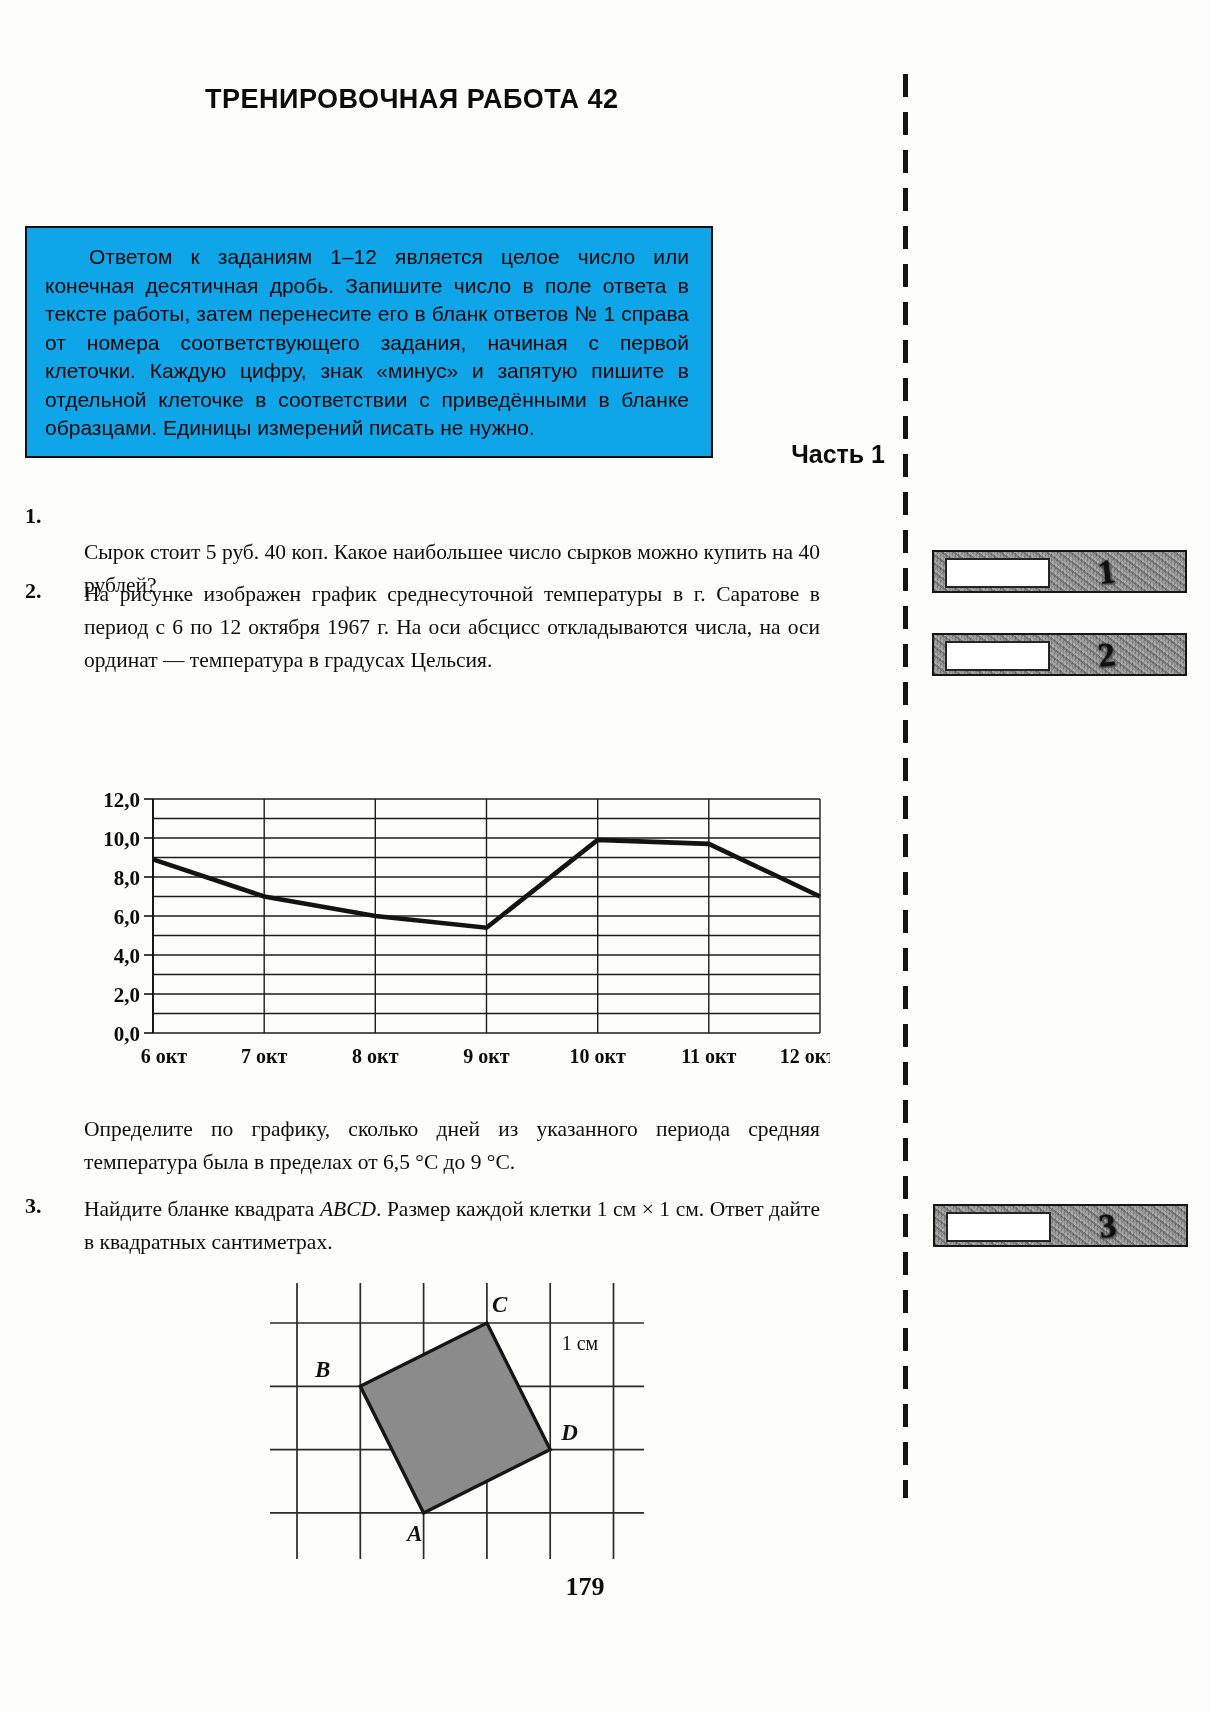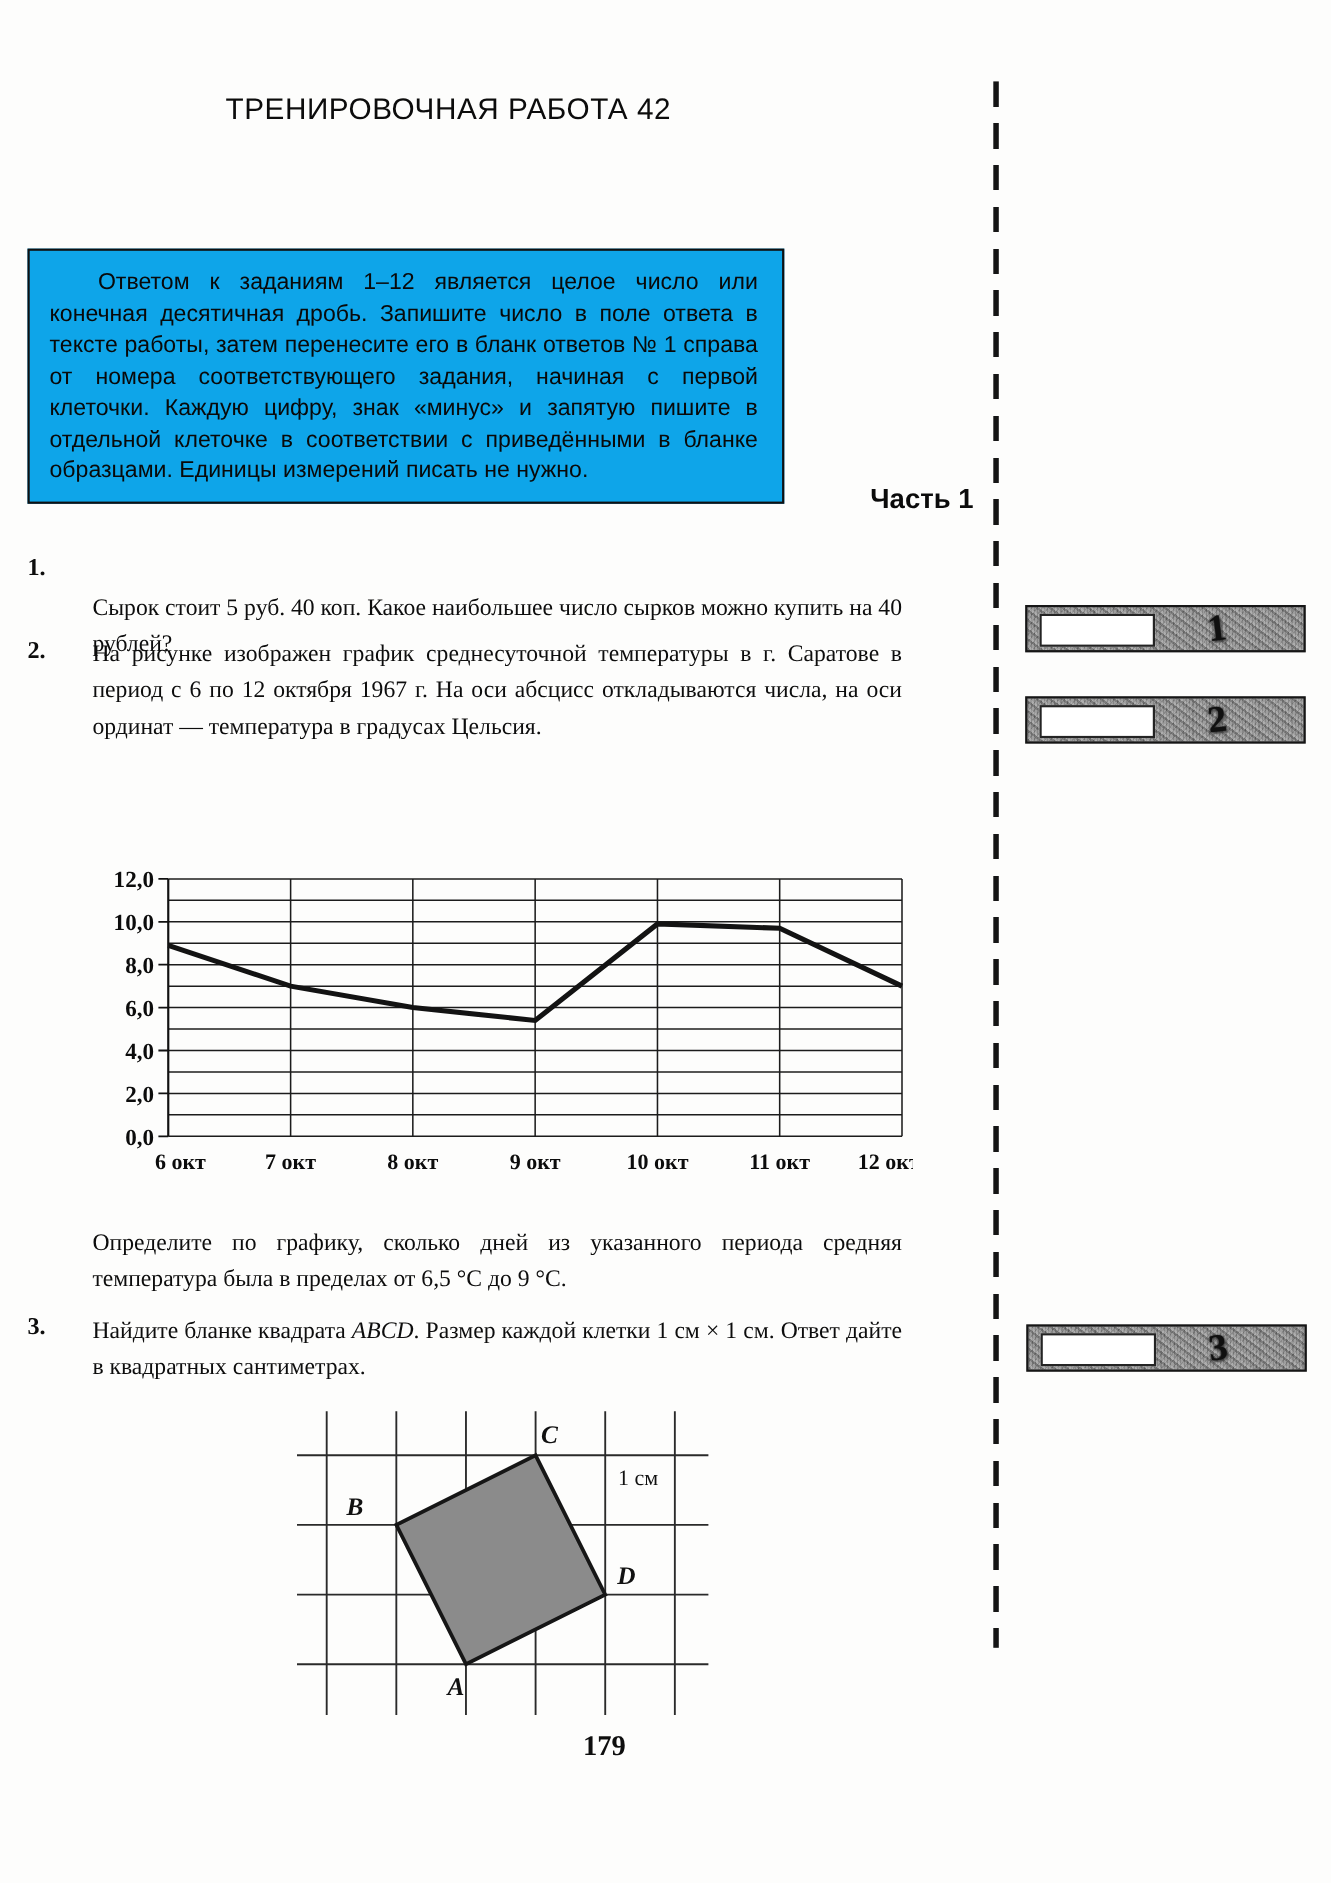--- a/index.html
+++ b/index.html
@@ -8,21 +8,21 @@
     background:#fdfdfc;
     font-family:"Liberation Serif",serif;
     color:#121212;
     overflow:hidden;
   }
   .abs{position:absolute;}
 
   
   .doc-title{
     font-family:"Liberation Sans",sans-serif;
-    font-weight:normal;font-size:27px;letter-spacing:.5px;color:#0c0c0c;
+    font-weight:bold;font-size:27px;letter-spacing:.5px;color:#0c0c0c;
   }
 
   
   .instr-box{
     left:25px;top:226px;width:688px;box-sizing:border-box;
     border:2.5px solid #101010;
     padding:15px 22px 13px 18px;
     background:#0ea5e9;
   }
   .instr-text{
@@ -82,21 +82,21 @@
     text-shadow:0 0 2px rgba(10,10,10,.9), 2px 2px 1px rgba(70,70,70,.55), -1px 1px 3px rgba(40,40,40,.5);
   }
 
   
   .dash-line{
     left:903px;top:74px;width:4.5px;height:1424px;
     background:repeating-linear-gradient(to bottom,#151515 0 23px,transparent 23px 38px);
   }
 
   .page-num{
-    left:530px;top:1572px;width:110px;
+    left:530px;top:1572px;width:110px;text-align:center;
     font-weight:bold;font-size:26px;color:#0e0e0e;
   }
 </style>
 </head>
 <body>
 
 <div class="abs doc-title" style="left:205px;top:84px;">ТРЕНИРОВОЧНАЯ РАБОТА 42</div>
 
 <div class="abs instr-box">
   <p class="instr-text">Ответом к заданиям 1–12 является целое число или конечная десятичная дробь. Запишите число в поле ответа в тексте работы, затем перенесите его в бланк ответов № 1 справа от номера соответствующего задания, начиная с первой клеточки. Каждую цифру, знак «минус» и запятую пишите в отдельной клеточке в соответствии с приведёнными в бланке образцами. Единицы измерений писать не нужно.</p>

